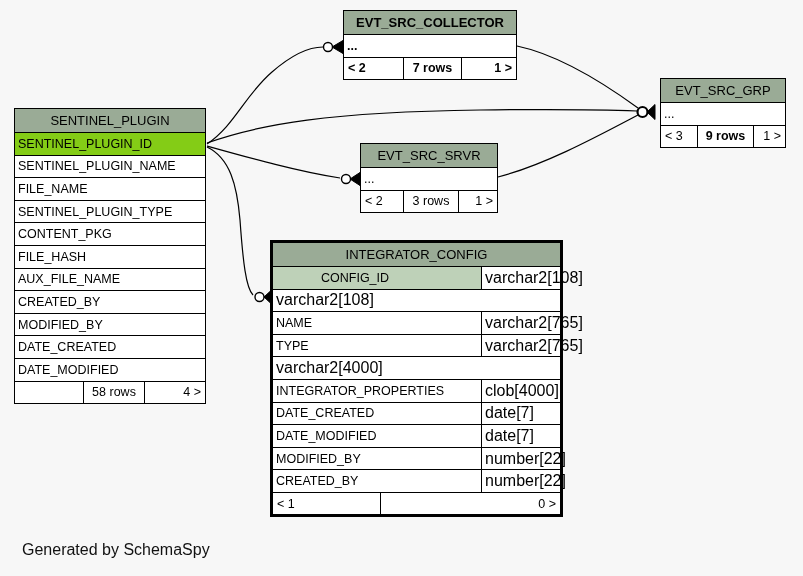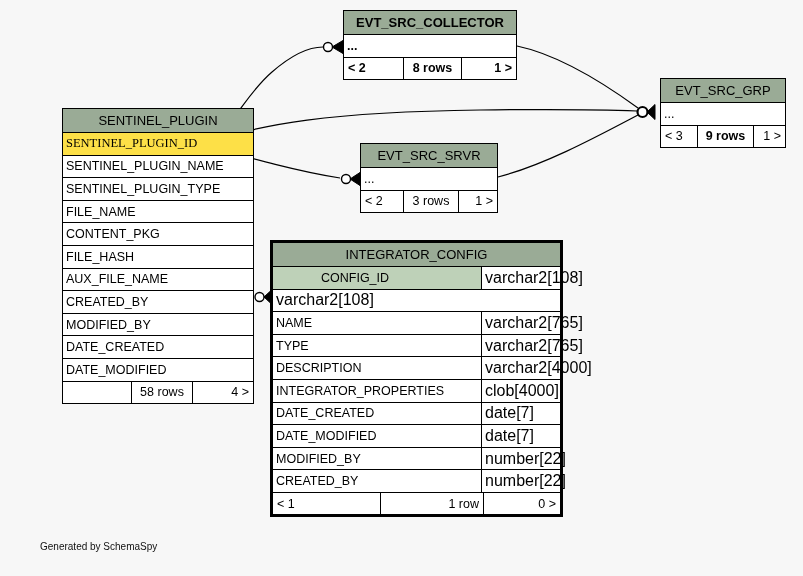--- a/index.html
+++ b/index.html
@@ -3,32 +3,32 @@
 <meta charset="utf-8">
 <style>
   html,body{margin:0;padding:0;}
   body{font-family:"Liberation Sans","DejaVu Sans",sans-serif;}
   #canvas{position:relative;width:803px;height:576px;background:#f7f7f7;overflow:hidden;color:#000;}
   #rel-svg{position:absolute;left:0;top:0;width:803px;height:576px;z-index:0;}
   .tbl{position:absolute;background:#ffffff;border:1px solid #000;box-sizing:border-box;z-index:1;font-size:12.5px;}
   .tbl.focus{border:3px solid #000;}
   .thead{height:23px;background:#9aab96;display:flex;align-items:center;justify-content:center;font-size:13px;}
   .trow{height:22.6px;border-top:1px solid #000;display:flex;align-items:center;padding-left:3px;box-sizing:border-box;}
-  .trow.pk{background:#fde047;font-family:Liberation Serif, serif;}
+  .trow.pk{background:#84cc16;}
   .irow{padding-left:0;}
   .cname{align-self:stretch;display:flex;align-items:center;flex:0 0 209px;border-right:1px solid #000;padding-left:3px;box-sizing:border-box;}
   .cname.pk{background:#bed1b8;padding-left:48px;}
   .ctype{align-self:stretch;display:flex;align-items:center;flex:1;padding-left:3px;font-size:16px;}
   .tfoot{height:21.5px;border-top:1px solid #000;display:flex;}
   .fc{display:flex;align-items:center;padding:0 4px;box-sizing:border-box;}
   .fc+.fc{border-left:1px solid #000;}
   .fc.mid{justify-content:center;}
   .fc.midr{justify-content:flex-end;}
   .fc.right{justify-content:flex-end;flex:1;}
-  .credit{position:absolute;left:40px;top:541px;font-size:10px;color:#111;z-index:1;}
+  .credit{position:absolute;left:22px;top:541px;font-size:16px;color:#111;z-index:1;}
 </style>
 </head>
 <body>
 
 <div id="canvas">
 
   <svg id="rel-svg" viewBox="0 0 803 576" xmlns="http://www.w3.org/2000/svg">
     <g fill="none" stroke="#000" stroke-width="1.2">
       <path d="M207,144 C235,125 245,95 272,72 C295,52 310,47 323,47"></path>
       <path d="M207,143 C260,124 330,112 480,110 C560,109 612,110 637,111"></path>
@@ -44,33 +44,33 @@
       <polygon points="271,290.5 271,303.5 264,297"></polygon>
     </g>
     <g fill="#fff" stroke="#000">
       <circle cx="328" cy="47" r="4.5" stroke-width="1.4"></circle>
       <circle cx="642.5" cy="112" r="5" stroke-width="2.2"></circle>
       <circle cx="346" cy="179" r="4.5" stroke-width="1.4"></circle>
       <circle cx="259.5" cy="297" r="4.5" stroke-width="1.4"></circle>
     </g>
   </svg>
 
-  <div class="tbl" style="left:14px;top:108px;width:192px;margin-left:48px;">
+  <div class="tbl" style="left:14px;top:108px;width:192px;">
     <div class="thead">SENTINEL_PLUGIN</div>
     <div class="trow pk">
         <span>SENTINEL_PLUGIN_ID</span>
       </div>
     <div class="trow">
         <span>SENTINEL_PLUGIN_NAME</span>
       </div>
     <div class="trow">
-        <span>SENTINEL_PLUGIN_TYPE</span>
+        <span>FILE_NAME</span>
       </div>
     <div class="trow">
-        <span>FILE_NAME</span>
+        <span>SENTINEL_PLUGIN_TYPE</span>
       </div>
     <div class="trow">
         <span>CONTENT_PKG</span>
       </div>
     <div class="trow">
         <span>FILE_HASH</span>
       </div>
     <div class="trow">
         <span>AUX_FILE_NAME</span>
       </div>
@@ -93,21 +93,21 @@
     </div>
   </div>
 
   <div class="tbl" style="left:343px;top:10px;width:174px;font-weight:bold;">
     <div class="thead">EVT_SRC_COLLECTOR</div>
     <div class="trow">
         <span>...</span>
       </div>
     <div class="tfoot">
       <span class="fc" style="width:59px;">&lt; 2</span>
-      <span class="fc mid" style="width:58px;">8 rows</span>
+      <span class="fc mid" style="width:58px;">7 rows</span>
       <span class="fc right">1 &gt;</span>
     </div>
   </div>
 
   <div class="tbl" style="left:660px;top:78px;width:126px;">
     <div class="thead">EVT_SRC_GRP</div>
     <div class="trow">
         <span>...</span>
       </div>
     <div class="tfoot">
@@ -140,21 +140,20 @@
     </div>
     <div class="trow irow">
       <span class="cname">NAME</span>
       <span class="ctype">varchar2[765]</span>
     </div>
     <div class="trow irow">
       <span class="cname">TYPE</span>
       <span class="ctype">varchar2[765]</span>
     </div>
     <div class="trow irow">
-      <span class="cname">DESCRIPTION</span>
       <span class="ctype">varchar2[4000]</span>
     </div>
     <div class="trow irow">
       <span class="cname">INTEGRATOR_PROPERTIES</span>
       <span class="ctype">clob[4000]</span>
     </div>
     <div class="trow irow">
       <span class="cname">DATE_CREATED</span>
       <span class="ctype">date[7]</span>
     </div>
@@ -165,20 +164,19 @@
     <div class="trow irow">
       <span class="cname">MODIFIED_BY</span>
       <span class="ctype">number[22]</span>
     </div>
     <div class="trow irow">
       <span class="cname">CREATED_BY</span>
       <span class="ctype">number[22]</span>
     </div>
     <div class="tfoot">
       <span class="fc" style="width:107px;">&lt; 1</span>
-      <span class="fc midr" style="width:103px;">1 row</span>
       <span class="fc right">0 &gt;</span>
     </div>
   </div>
 
   <div class="credit">Generated by SchemaSpy</div>
 
 </div>
 
 </body></html>

